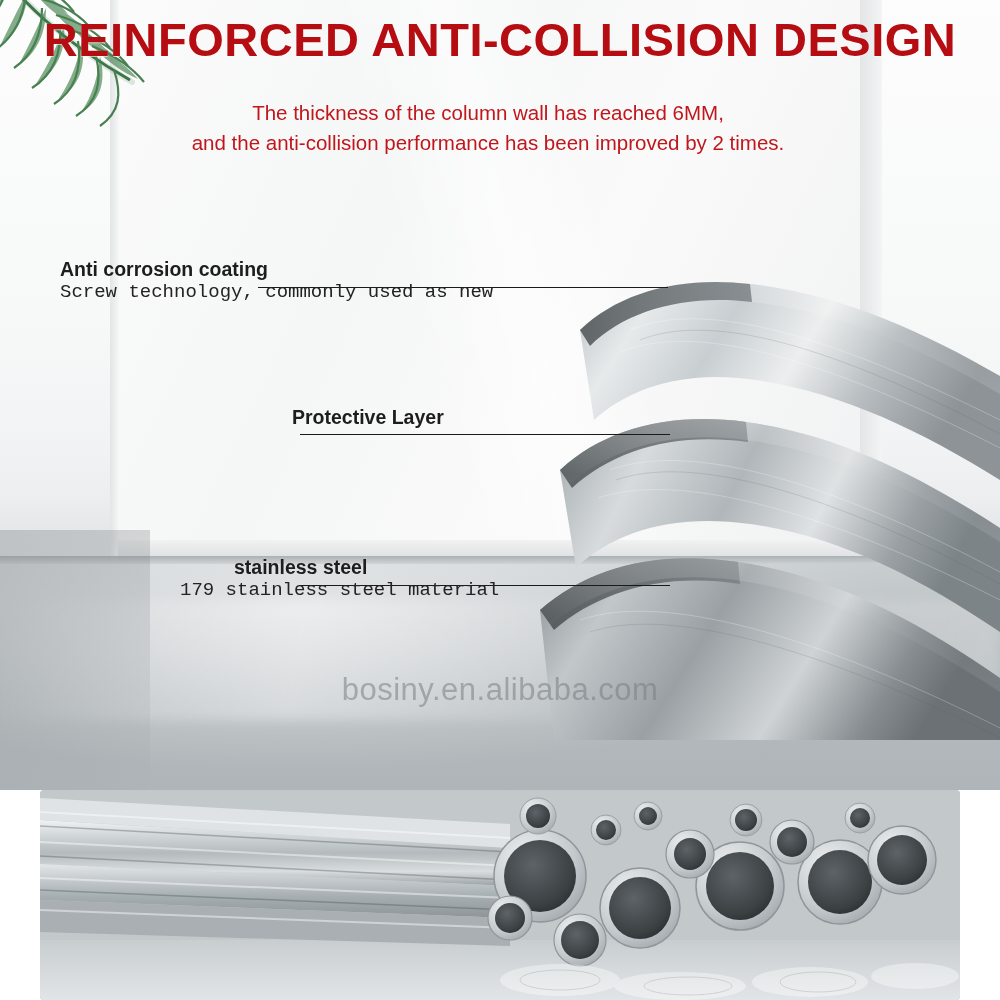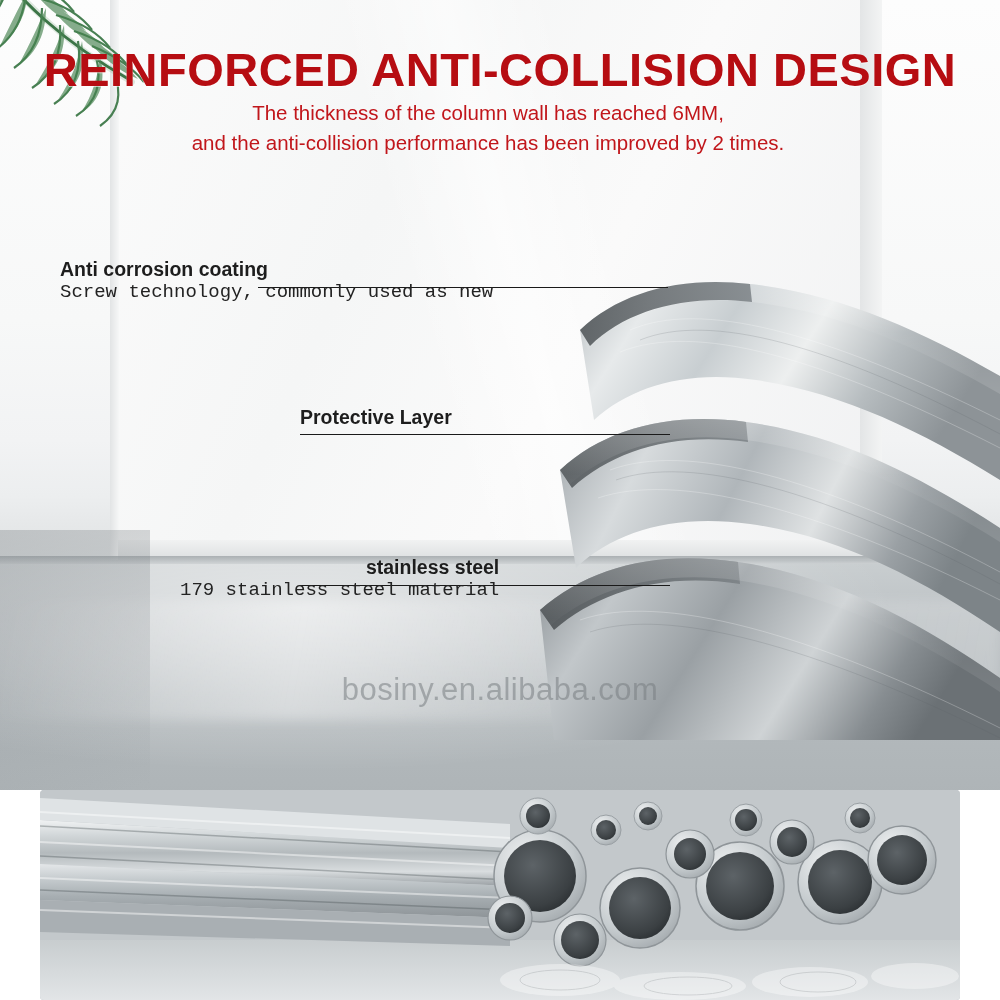--- a/index.html
+++ b/index.html
@@ -92,21 +92,21 @@
   
   .palm {
     position: absolute;
     left: -20px; top: -30px;
     width: 260px; height: 190px;
   }
 
   
   .headline {
     position: absolute;
-    left: 0; top: 42px;
+    left: 0; top: 12px;
     width: 1000px;
     text-align: center;
     font-size: 47px;
     font-weight: bold;
     letter-spacing: 0.5px;
     color: #b60d12;
     text-shadow: 0 1px 0 rgba(255,255,255,0.6);
   }
   .subline {
     position: absolute;
@@ -135,24 +135,24 @@
   }
   .callout .c-sub {
     font-size: 19px;
     color: #232323;
     white-space: nowrap;
     margin-top: 0;
     font-family: Liberation Mono, monospace;
   }
   .c1 { left: 60px; top: 258px; }
   .c1 .c-title { }
-  .c2 { left: 168px; top: 406px; }
+  .c2 { left: 160px; top: 406px; }
   .c2 .c-title { margin-left: 132px; }
   .c3 { left: 180px; top: 556px; }
-  .c3 .c-title { margin-left: 80px; text-align: right; }
+  .c3 .c-title { margin-left: 54px; }
 
   .leader {
     position: absolute;
     height: 0;
     border-top: 1.6px solid #1a1a1a;
   }
   .l1 { left: 258px; top: 287px; width: 410px; }
   .l2 { left: 300px; top: 434px; width: 370px; }
   .l3 { left: 300px; top: 585px; width: 370px; }
 

